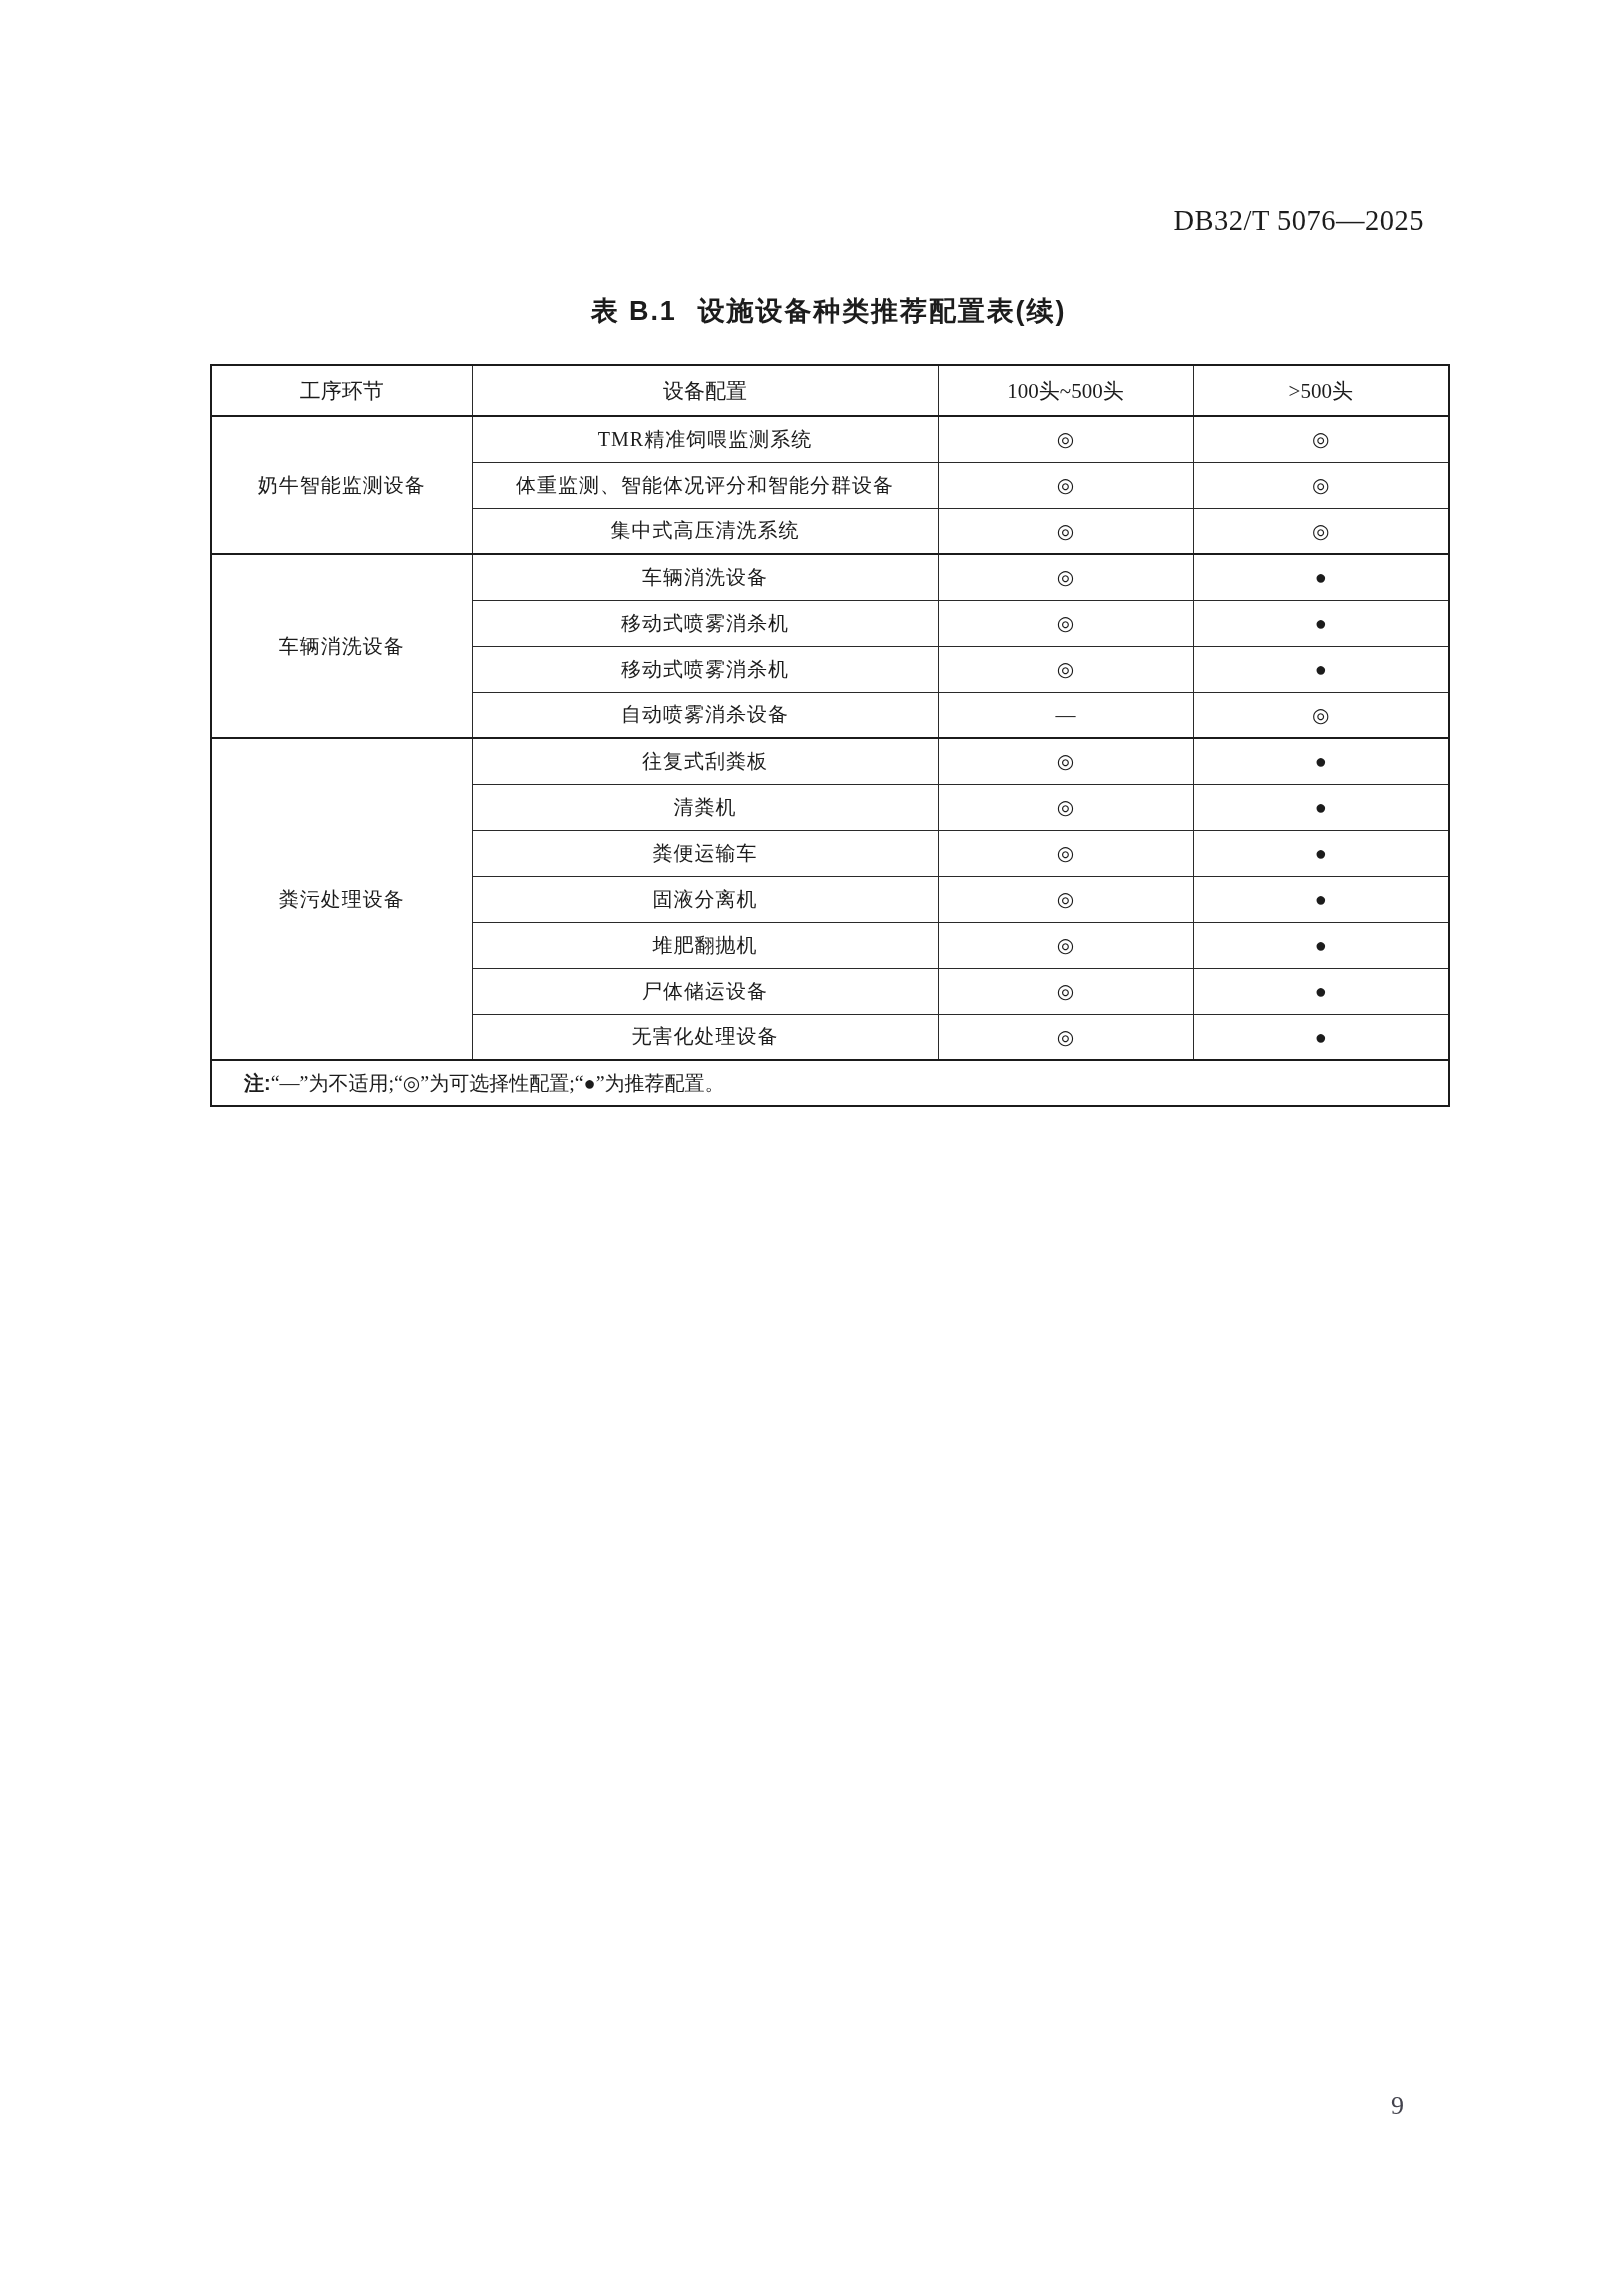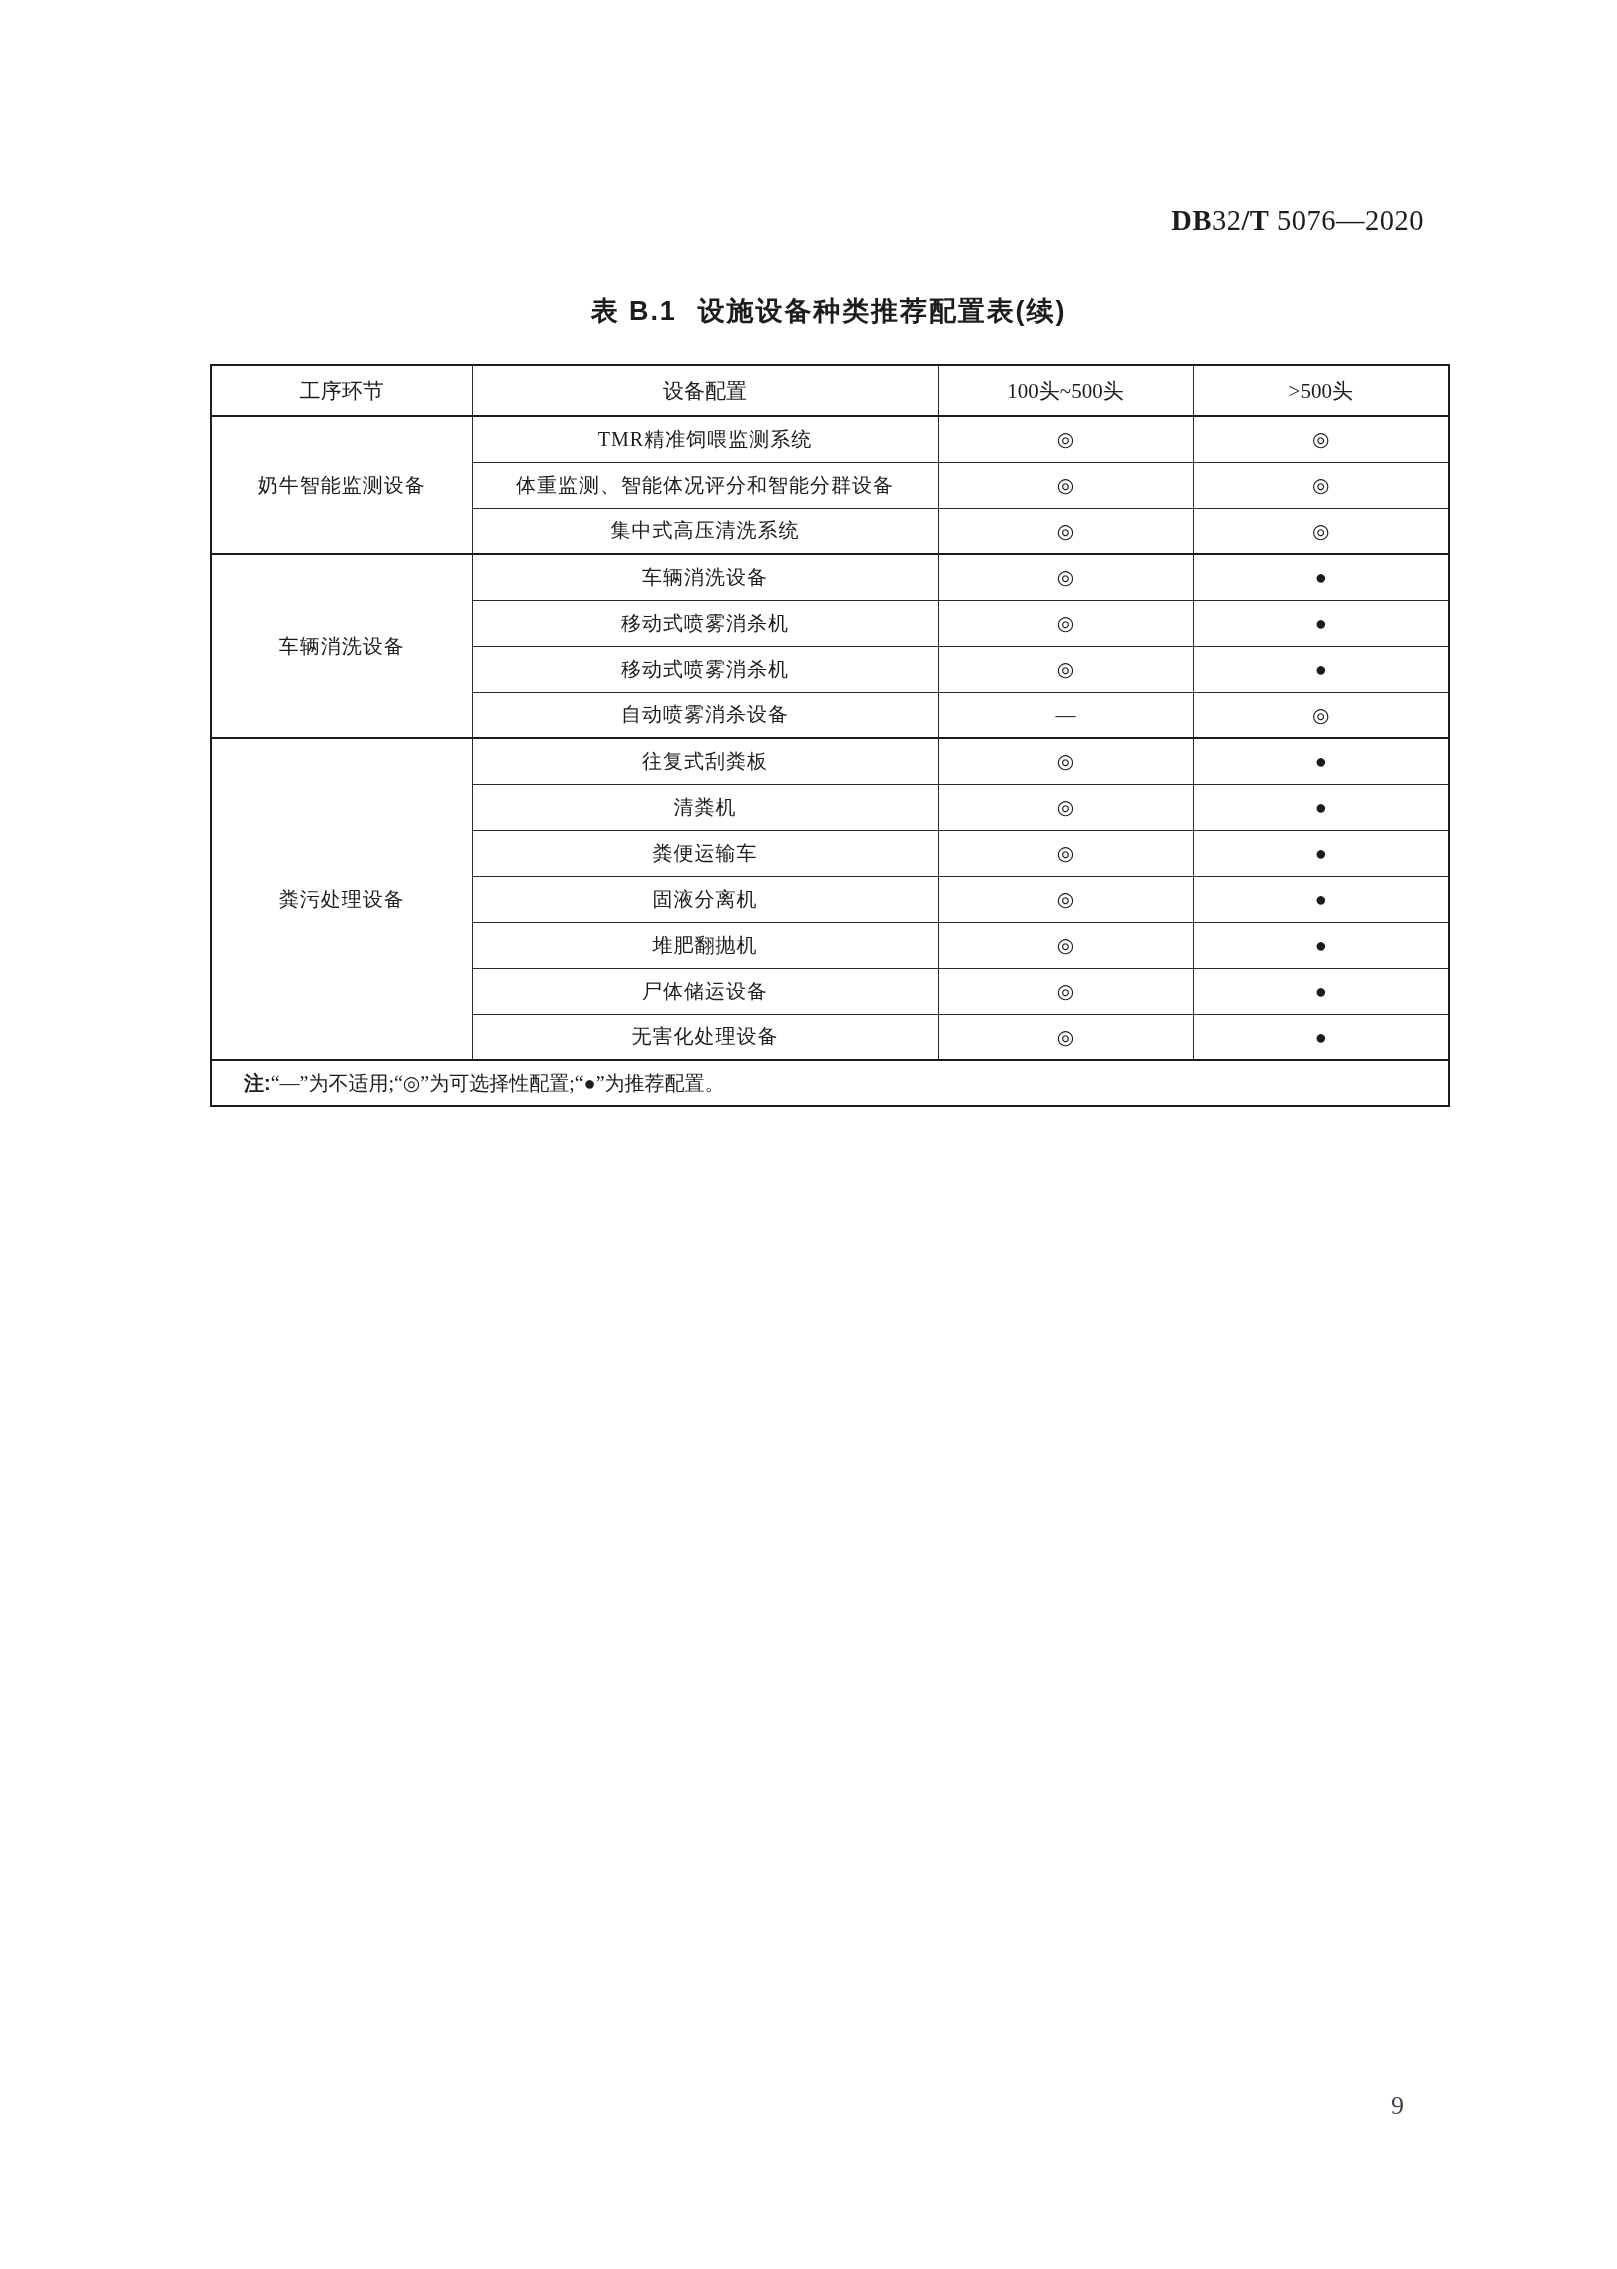--- a/index.html
+++ b/index.html
@@ -14,21 +14,21 @@
   }
   
   .doc-code {
     position: absolute;
     top: 205px;
     right: 194px;
     font-size: 28.5px;
     letter-spacing: 0.5px;
     white-space: nowrap;
   }
-  .doc-code .b { font-weight: bold; }
+  .doc-code .b { font-weight: normal; }
 
   
   .table-title {
     position: absolute;
     top: 293px;
     left: 210px;
     width: 1237px;
     text-align: center;
     font-family: "Liberation Sans", "DejaVu Sans", sans-serif;
     font-weight: bold;
@@ -82,21 +82,21 @@
     left: 1391px;
     font-size: 26px;
     color: #43434d;
   }
 </style>
 </head>
 <body>
 
 <div class="page">
 
-  <div class="doc-code"><span class="b">DB</span><span>32</span><span class="b">/T</span><span> 5076—2020</span></div>
+  <div class="doc-code"><span class="b">DB</span><span>32</span><span class="b">/T</span><span> 5076—2025</span></div>
 
   <div class="table-title">
     <span class="prefix">表 B.1</span><span>设施设备种类推荐配置表(续)</span>
   </div>
 
   <table class="cfg">
     <colgroup>
       <col style="width:261px">
       <col style="width:466px">
       <col style="width:255px">

